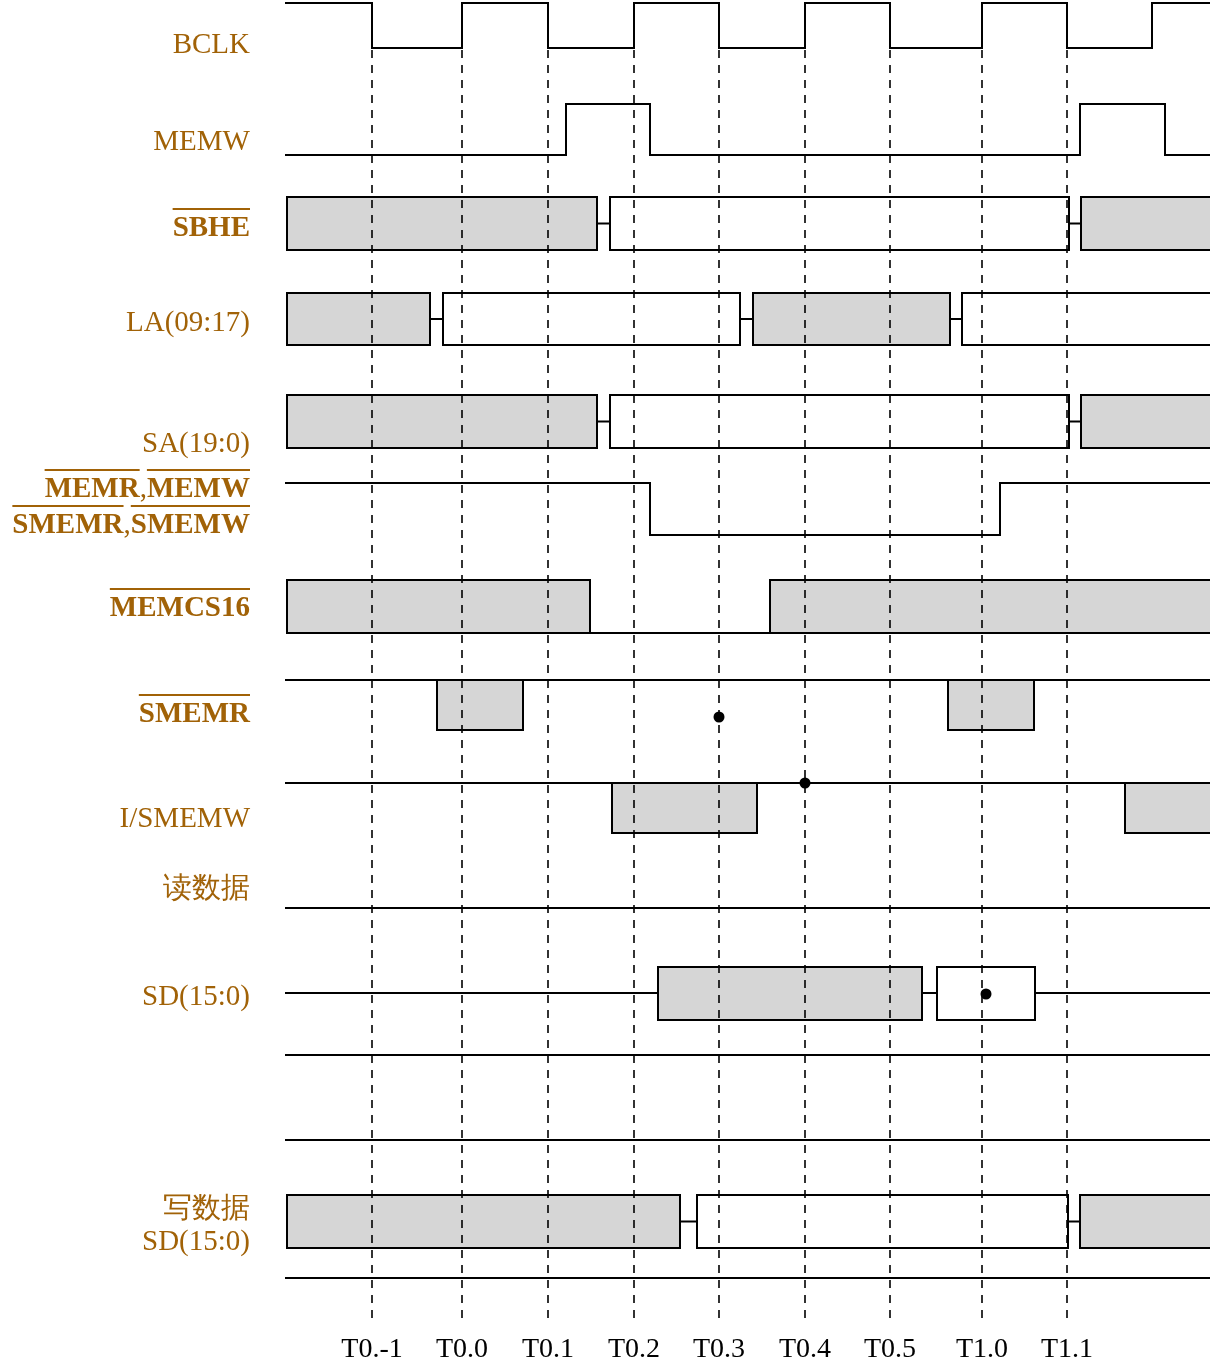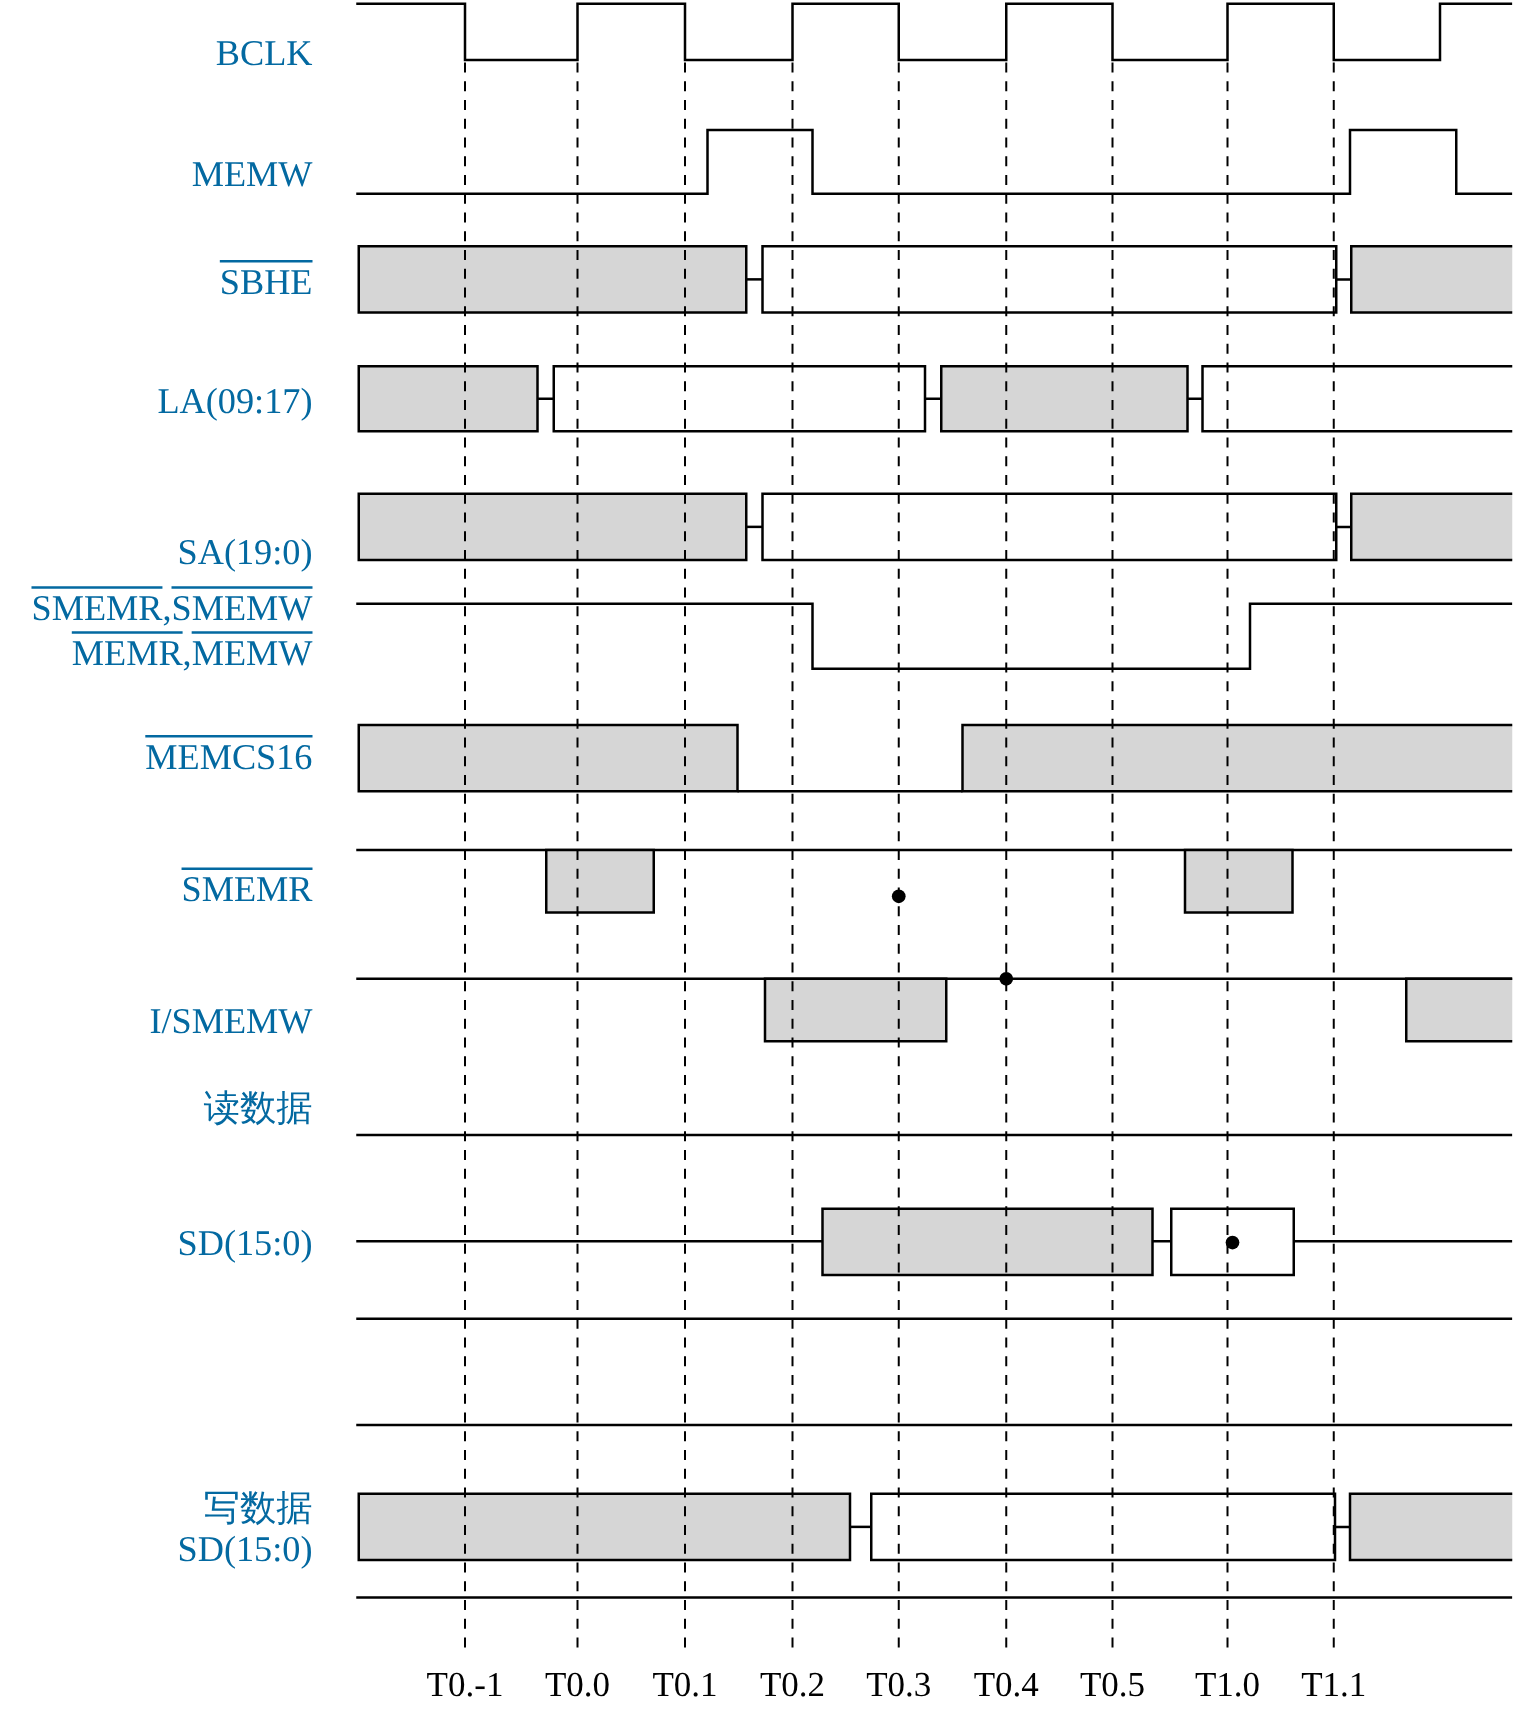--- a/index.html
+++ b/index.html
@@ -2,23 +2,23 @@
 <html><head>
 <meta charset="utf-8">
 <style>
   * { margin:0; padding:0; box-sizing:border-box; }
   html,body { background:#ffffff; }
   body { font-family:"Liberation Serif","DejaVu Serif",serif; color:#000; }
   .stage { position:relative; width:1210px; height:1368px; background:#fff; overflow:hidden; }
   svg { position:absolute; left:0; top:0; display:block; }
   .lab {
     position:absolute; right:960px; text-align:right; white-space:nowrap;
-    font-size:29px; line-height:36px; color:#0369a1;
+    font-size:29px; line-height:36px; color:#a16207;
   }
-  .ovl { text-decoration:overline; text-decoration-thickness:2px; }
+  .ovl { text-decoration:overline; text-decoration-thickness:2px;font-weight:bold; }
   .wl  { fill:none; stroke:#000; stroke-width:2; stroke-linejoin:miter; }
   .dash{ stroke:#000; stroke-width:1.6; stroke-dasharray:8 7; }
   .wb  { stroke:#000; stroke-width:2; }
   .wb.g{ fill:#d6d6d6; }
   .wb.w{ fill:#ffffff; }
   .dot { fill:#000; stroke:none; }
   .tlab{ font-family:"Liberation Serif","DejaVu Serif",serif; font-size:28px; fill:#000; text-anchor:middle; }
 </style>
 </head>
 <body>
@@ -92,22 +92,22 @@
       <text x="1067" y="1357" class="tlab">T1.1</text>
     </svg>
 
   <div class="lab" style="top:25px"><span>BCLK</span></div>
   <div class="lab" style="top:122px"><span>MEMW</span></div>
   <div class="lab" style="top:208px"><span class="ovl">SBHE</span></div>
   <div class="lab" style="top:303px"><span>LA(09:17)</span></div>
   <div class="lab" style="top:424px"><span>SA(19:0)</span></div>
 
   <div class="lab" style="top:469px">
+    <div><span class="ovl">MEMR</span><span>,</span><span class="ovl">MEMW</span></div>
     <div><span class="ovl">SMEMR</span><span>,</span><span class="ovl">SMEMW</span></div>
-    <div><span class="ovl">MEMR</span><span>,</span><span class="ovl">MEMW</span></div>
   </div>
 
   <div class="lab" style="top:588px"><span class="ovl">MEMCS16</span></div>
   <div class="lab" style="top:694px"><span class="ovl">SMEMR</span></div>
   <div class="lab" style="top:799px"><span>I/SMEMW</span></div>
   <div class="lab" style="top:869px"><span>读数据</span></div>
   <div class="lab" style="top:977px"><span>SD(15:0)</span></div>
   <div class="lab" style="top:1189px"><span>写数据</span></div>
   <div class="lab" style="top:1222px"><span>SD(15:0)</span></div>
 

